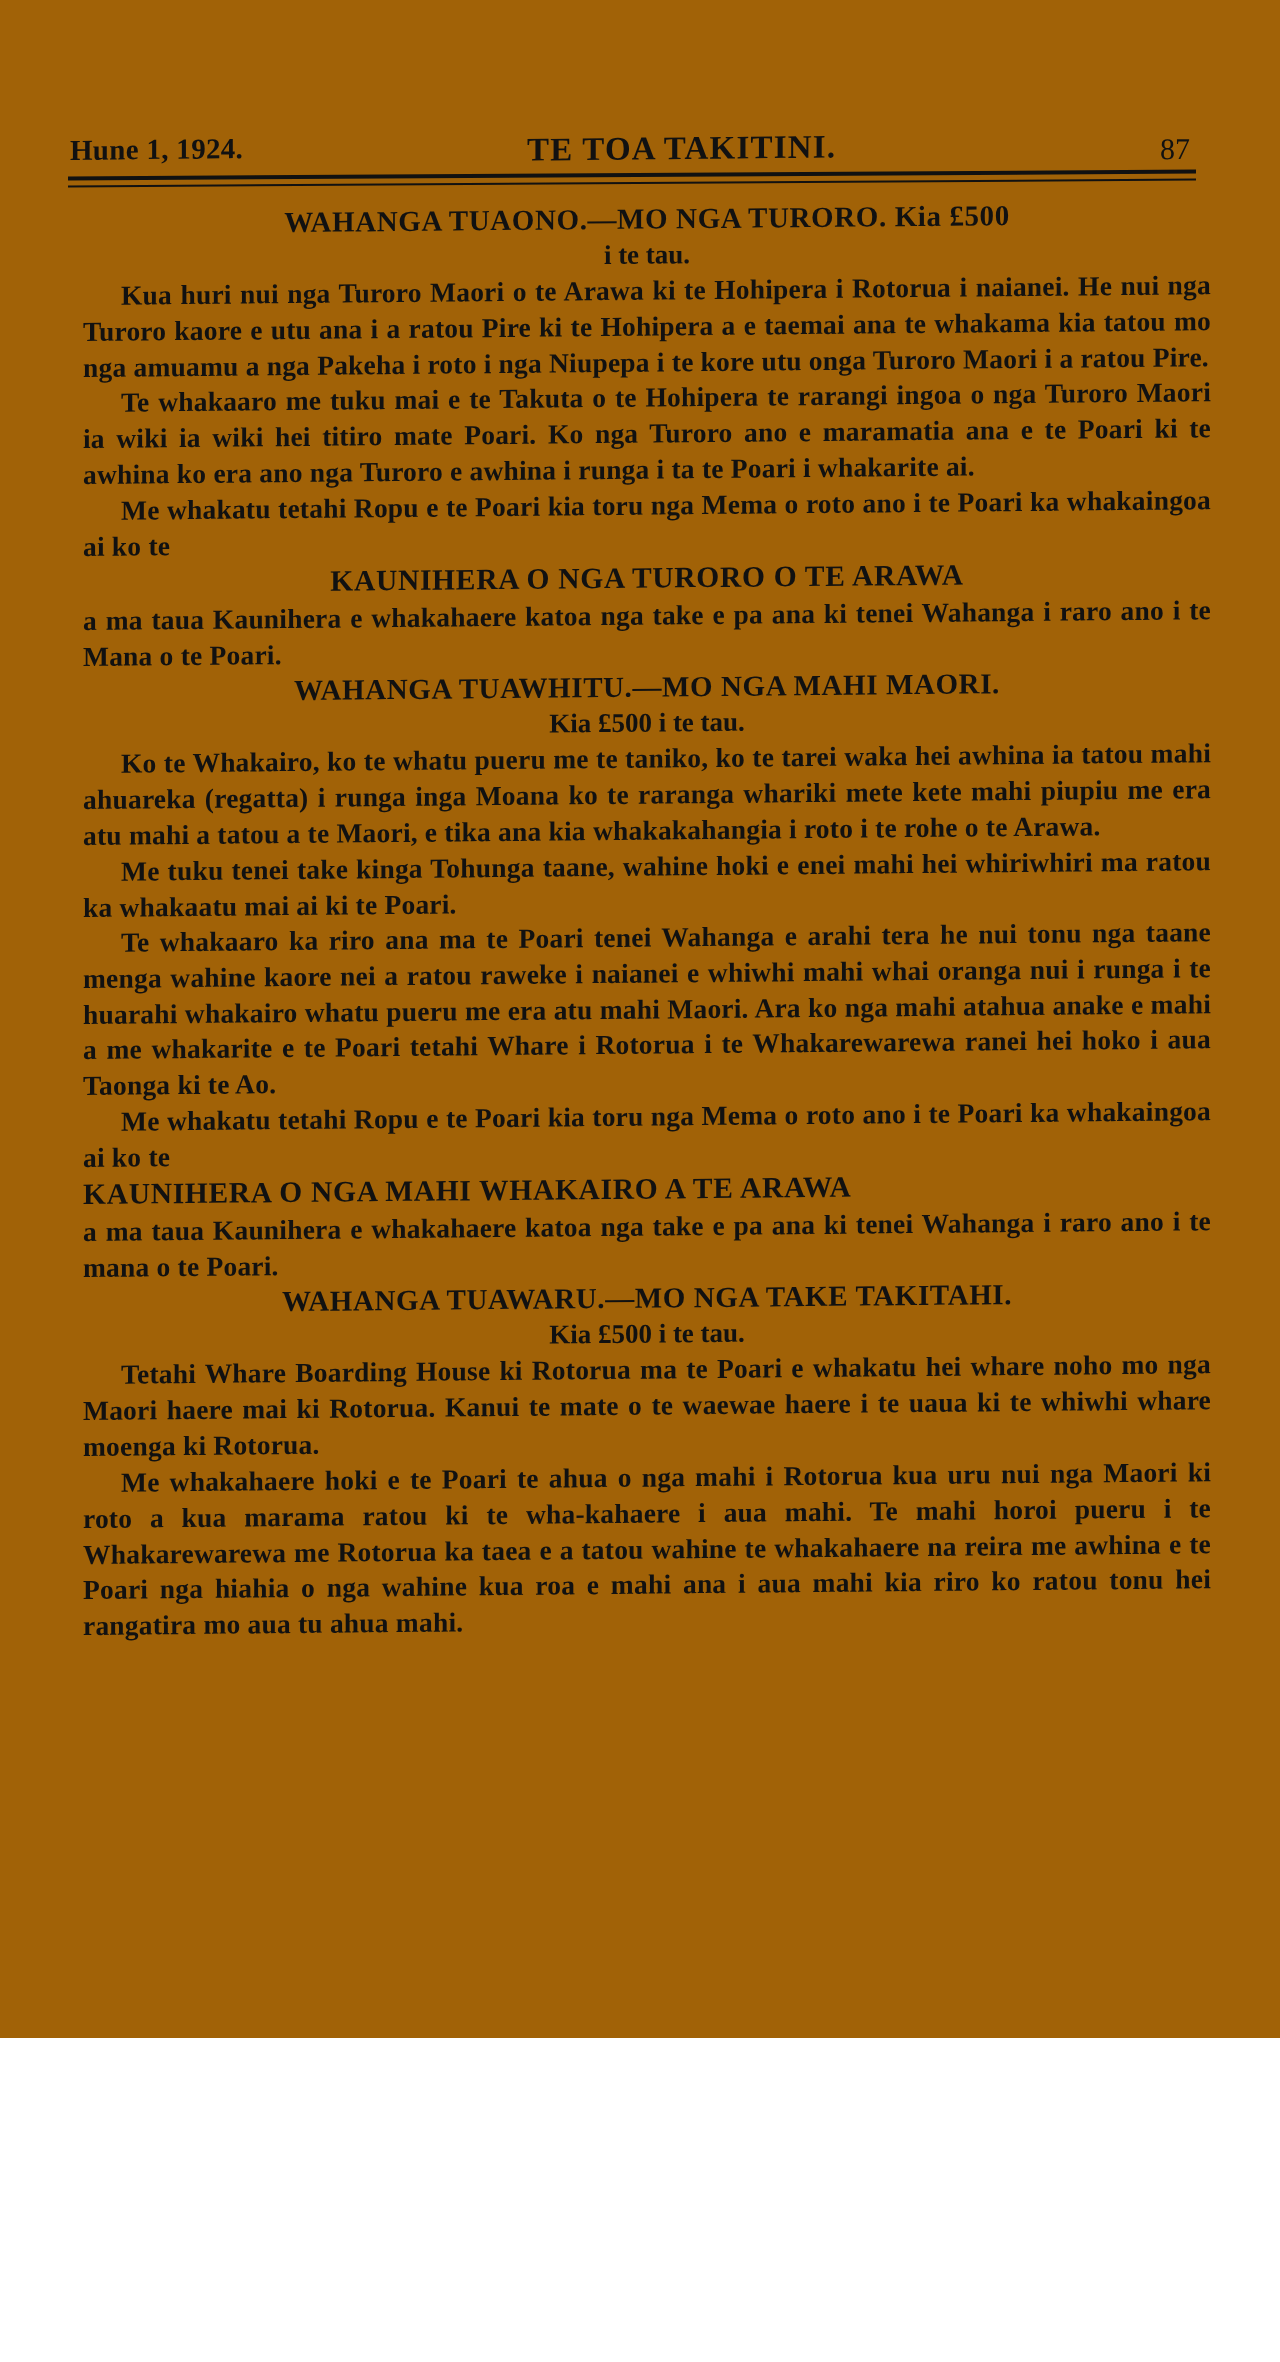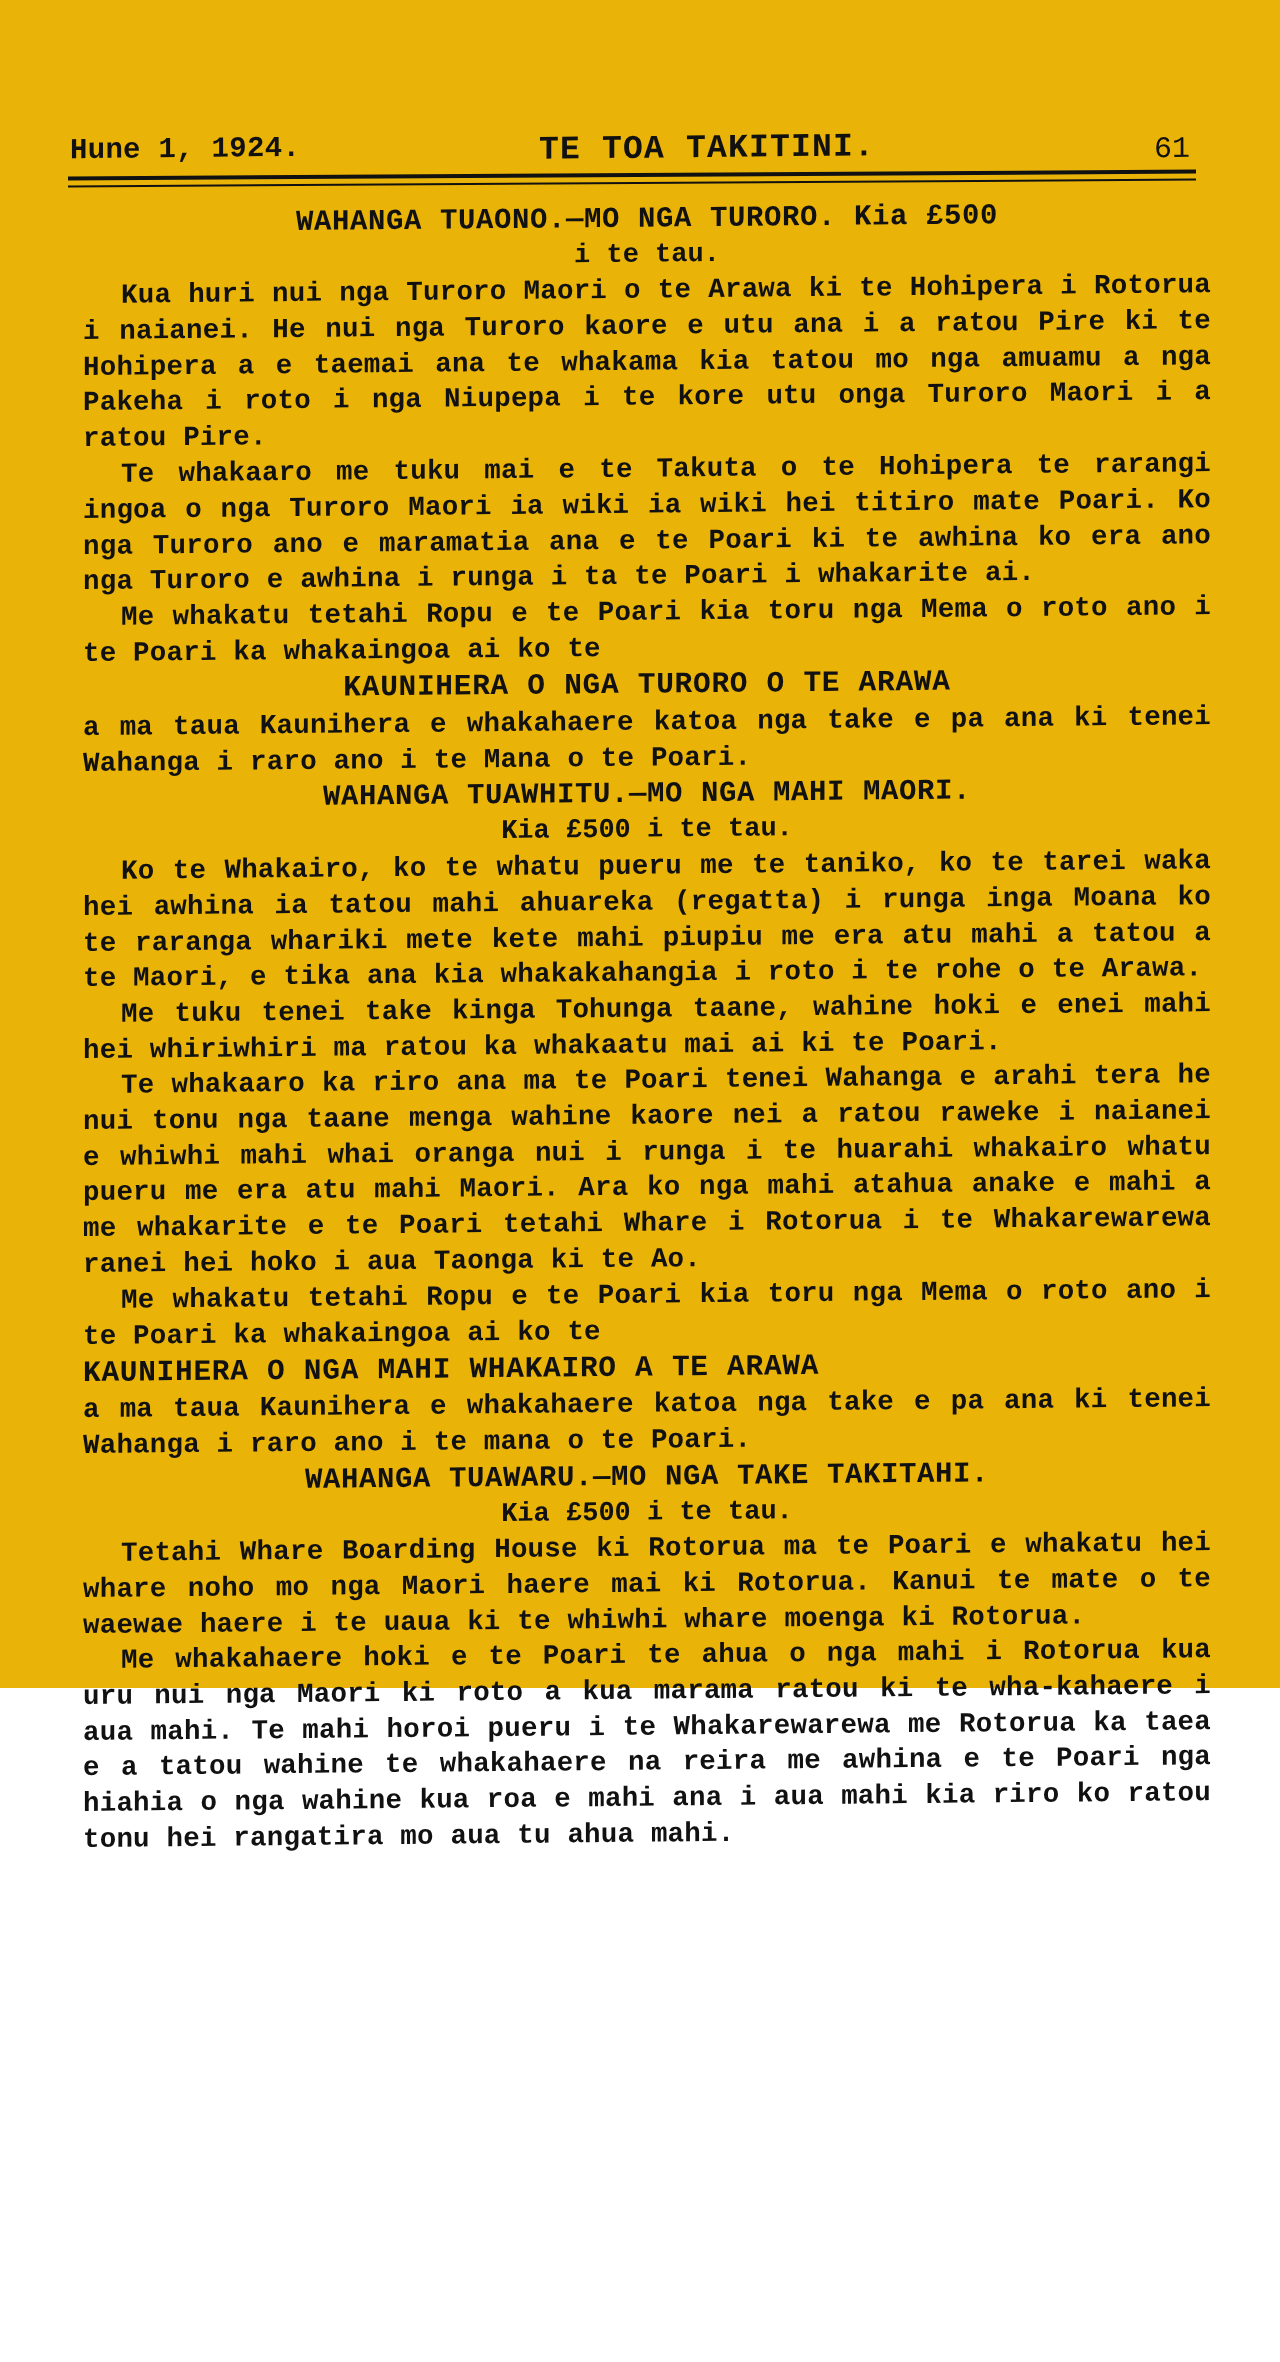--- a/index.html
+++ b/index.html
@@ -12,23 +12,22 @@
     height: 2362px;
     font-family: "Liberation Serif", serif;
     color: #111111;
     position: relative;
     overflow: hidden;
   }
   .page {
     position: absolute;
     left: 0; top: 0;
     width: 1280px;
-    height: 1688px;
-    background: #eab308;
-    font-family: Liberation Mono, monospace;
+    height: 2038px;
+    background: #a16207;
   }
   .content {
     position: absolute;
     left: 62px;
     top: 130px;
     width: 1160px;
   }
   
   .header {
     display: flex;
@@ -118,21 +117,21 @@
 </style>
 </head>
 <body>
 
 <div class="page">
   <div class="content">
 
     <div class="header">
       <div class="date">Hune 1, 1924.</div>
       <div class="journal">TE TOA TAKITINI.</div>
-      <div class="pageno">61</div>
+      <div class="pageno">87</div>
     </div>
 
     <div class="rule-wrap">
       <div class="rule-thick"></div>
       <div class="rule-thin"></div>
     </div>
 
     <div class="body">
 
       <div class="block">

